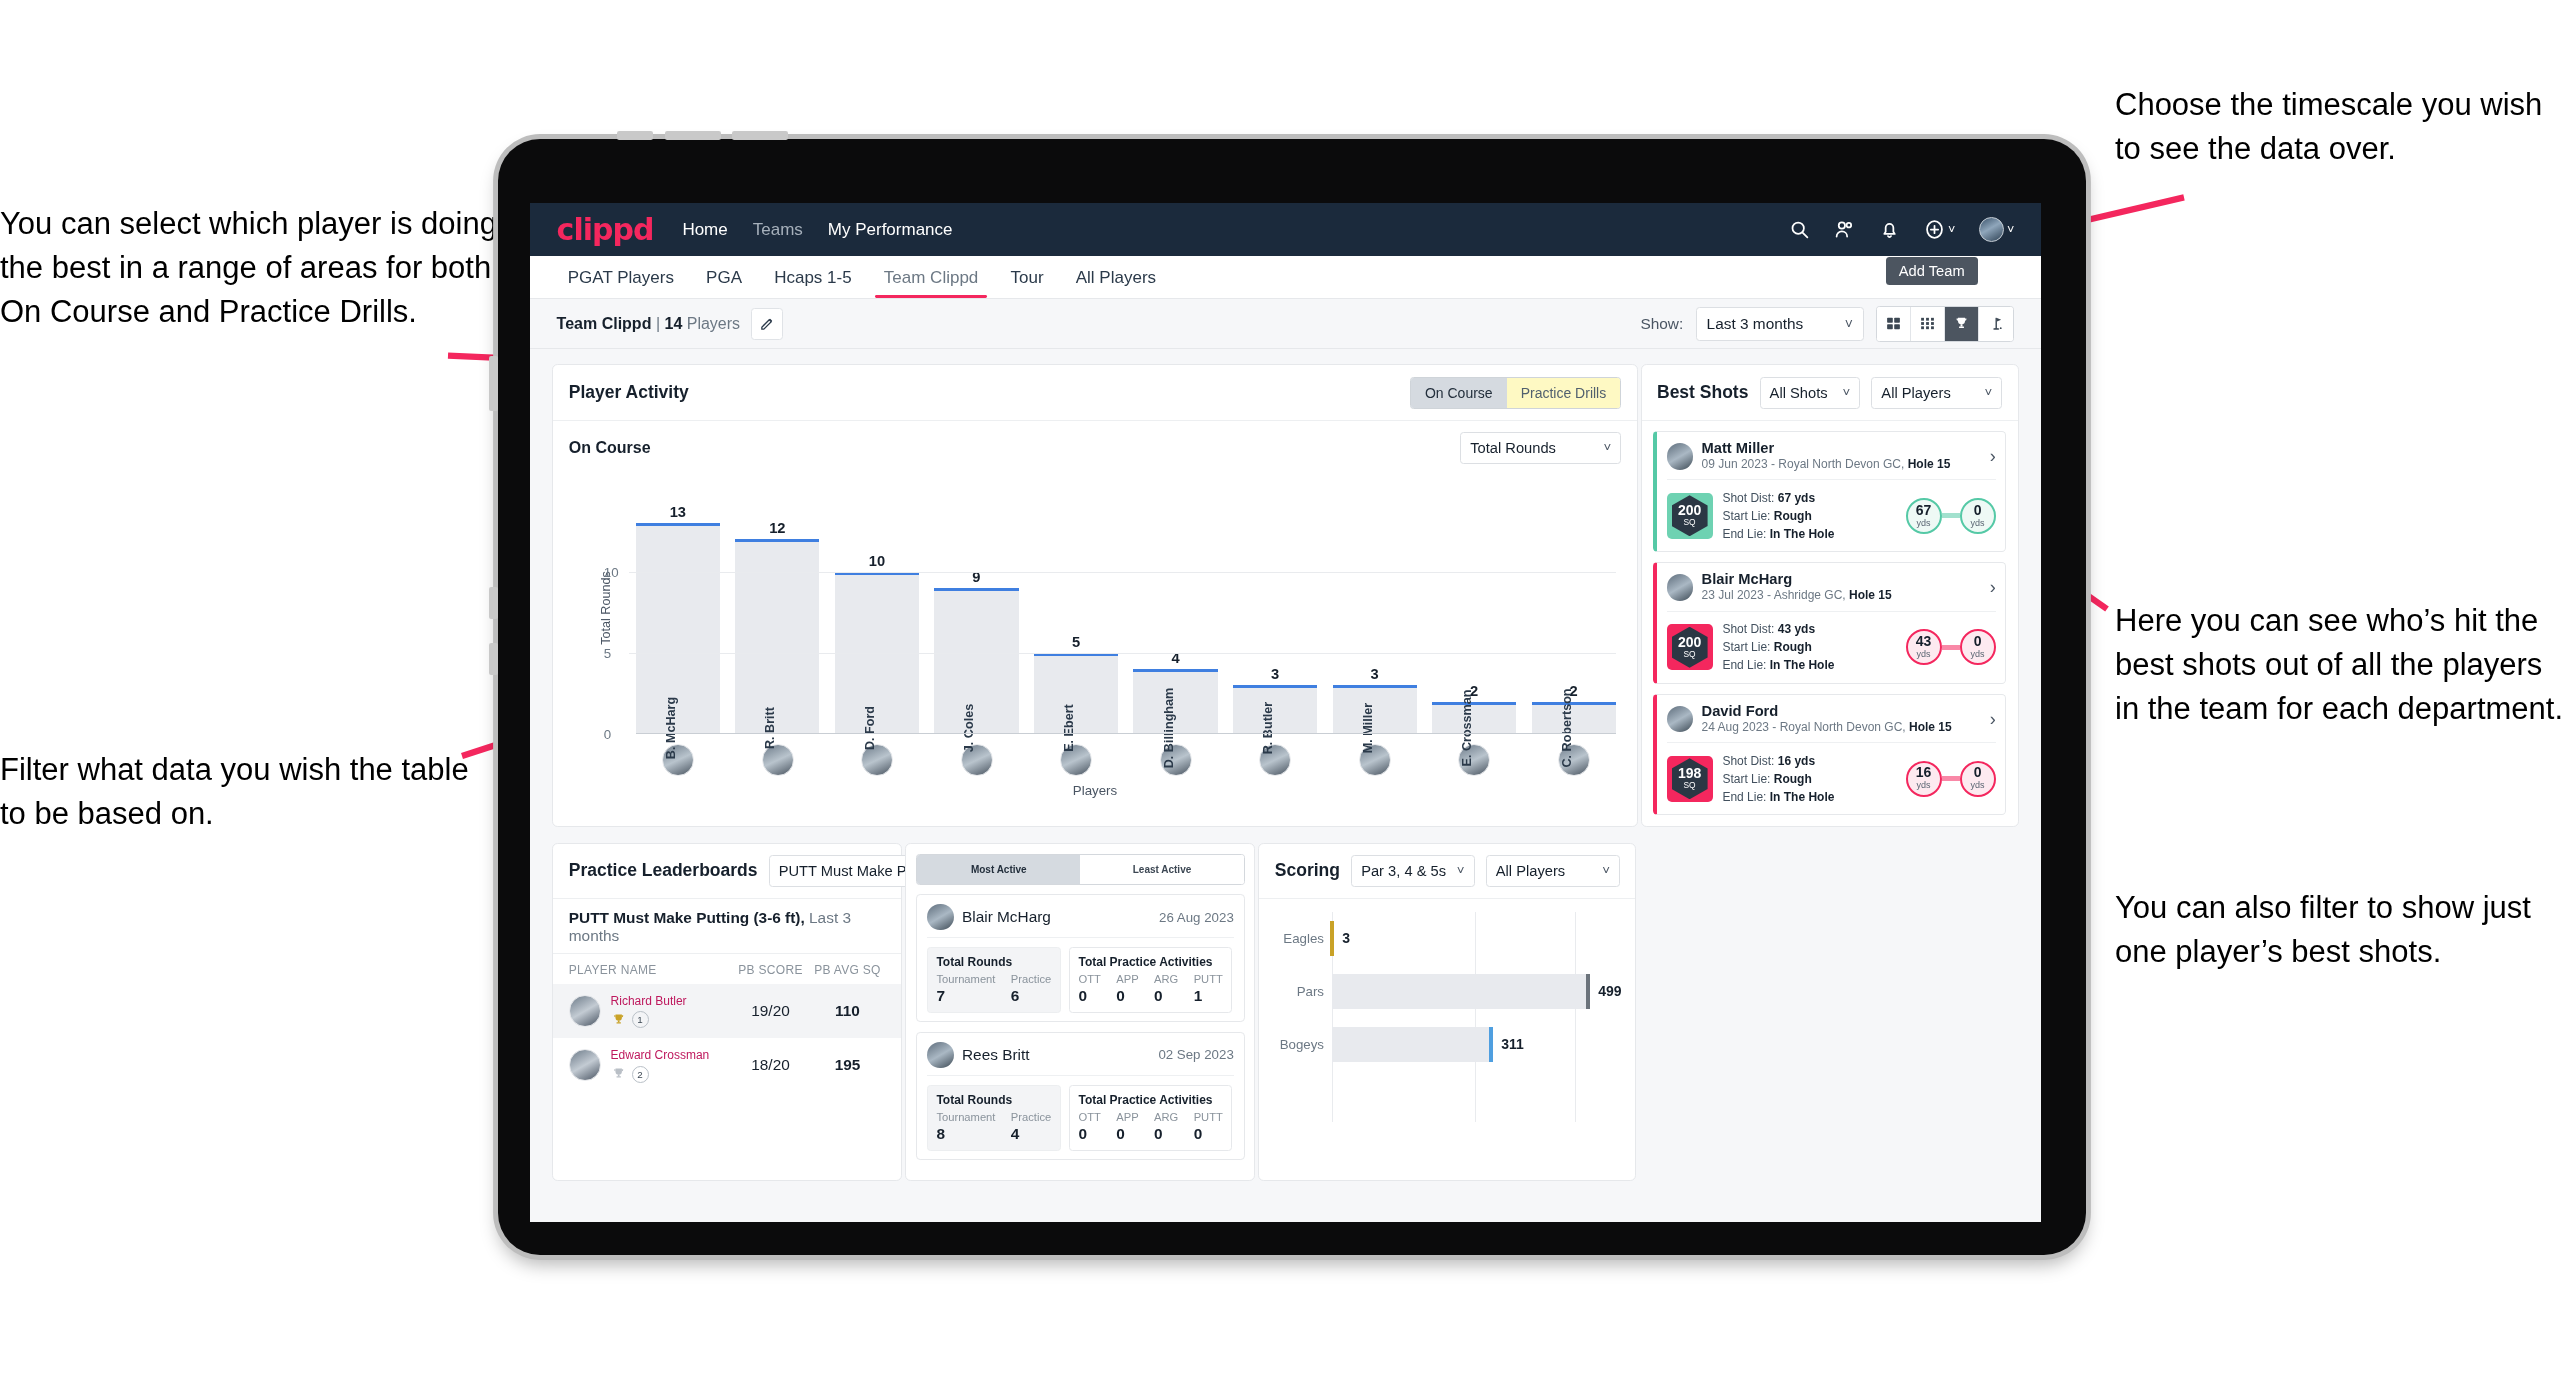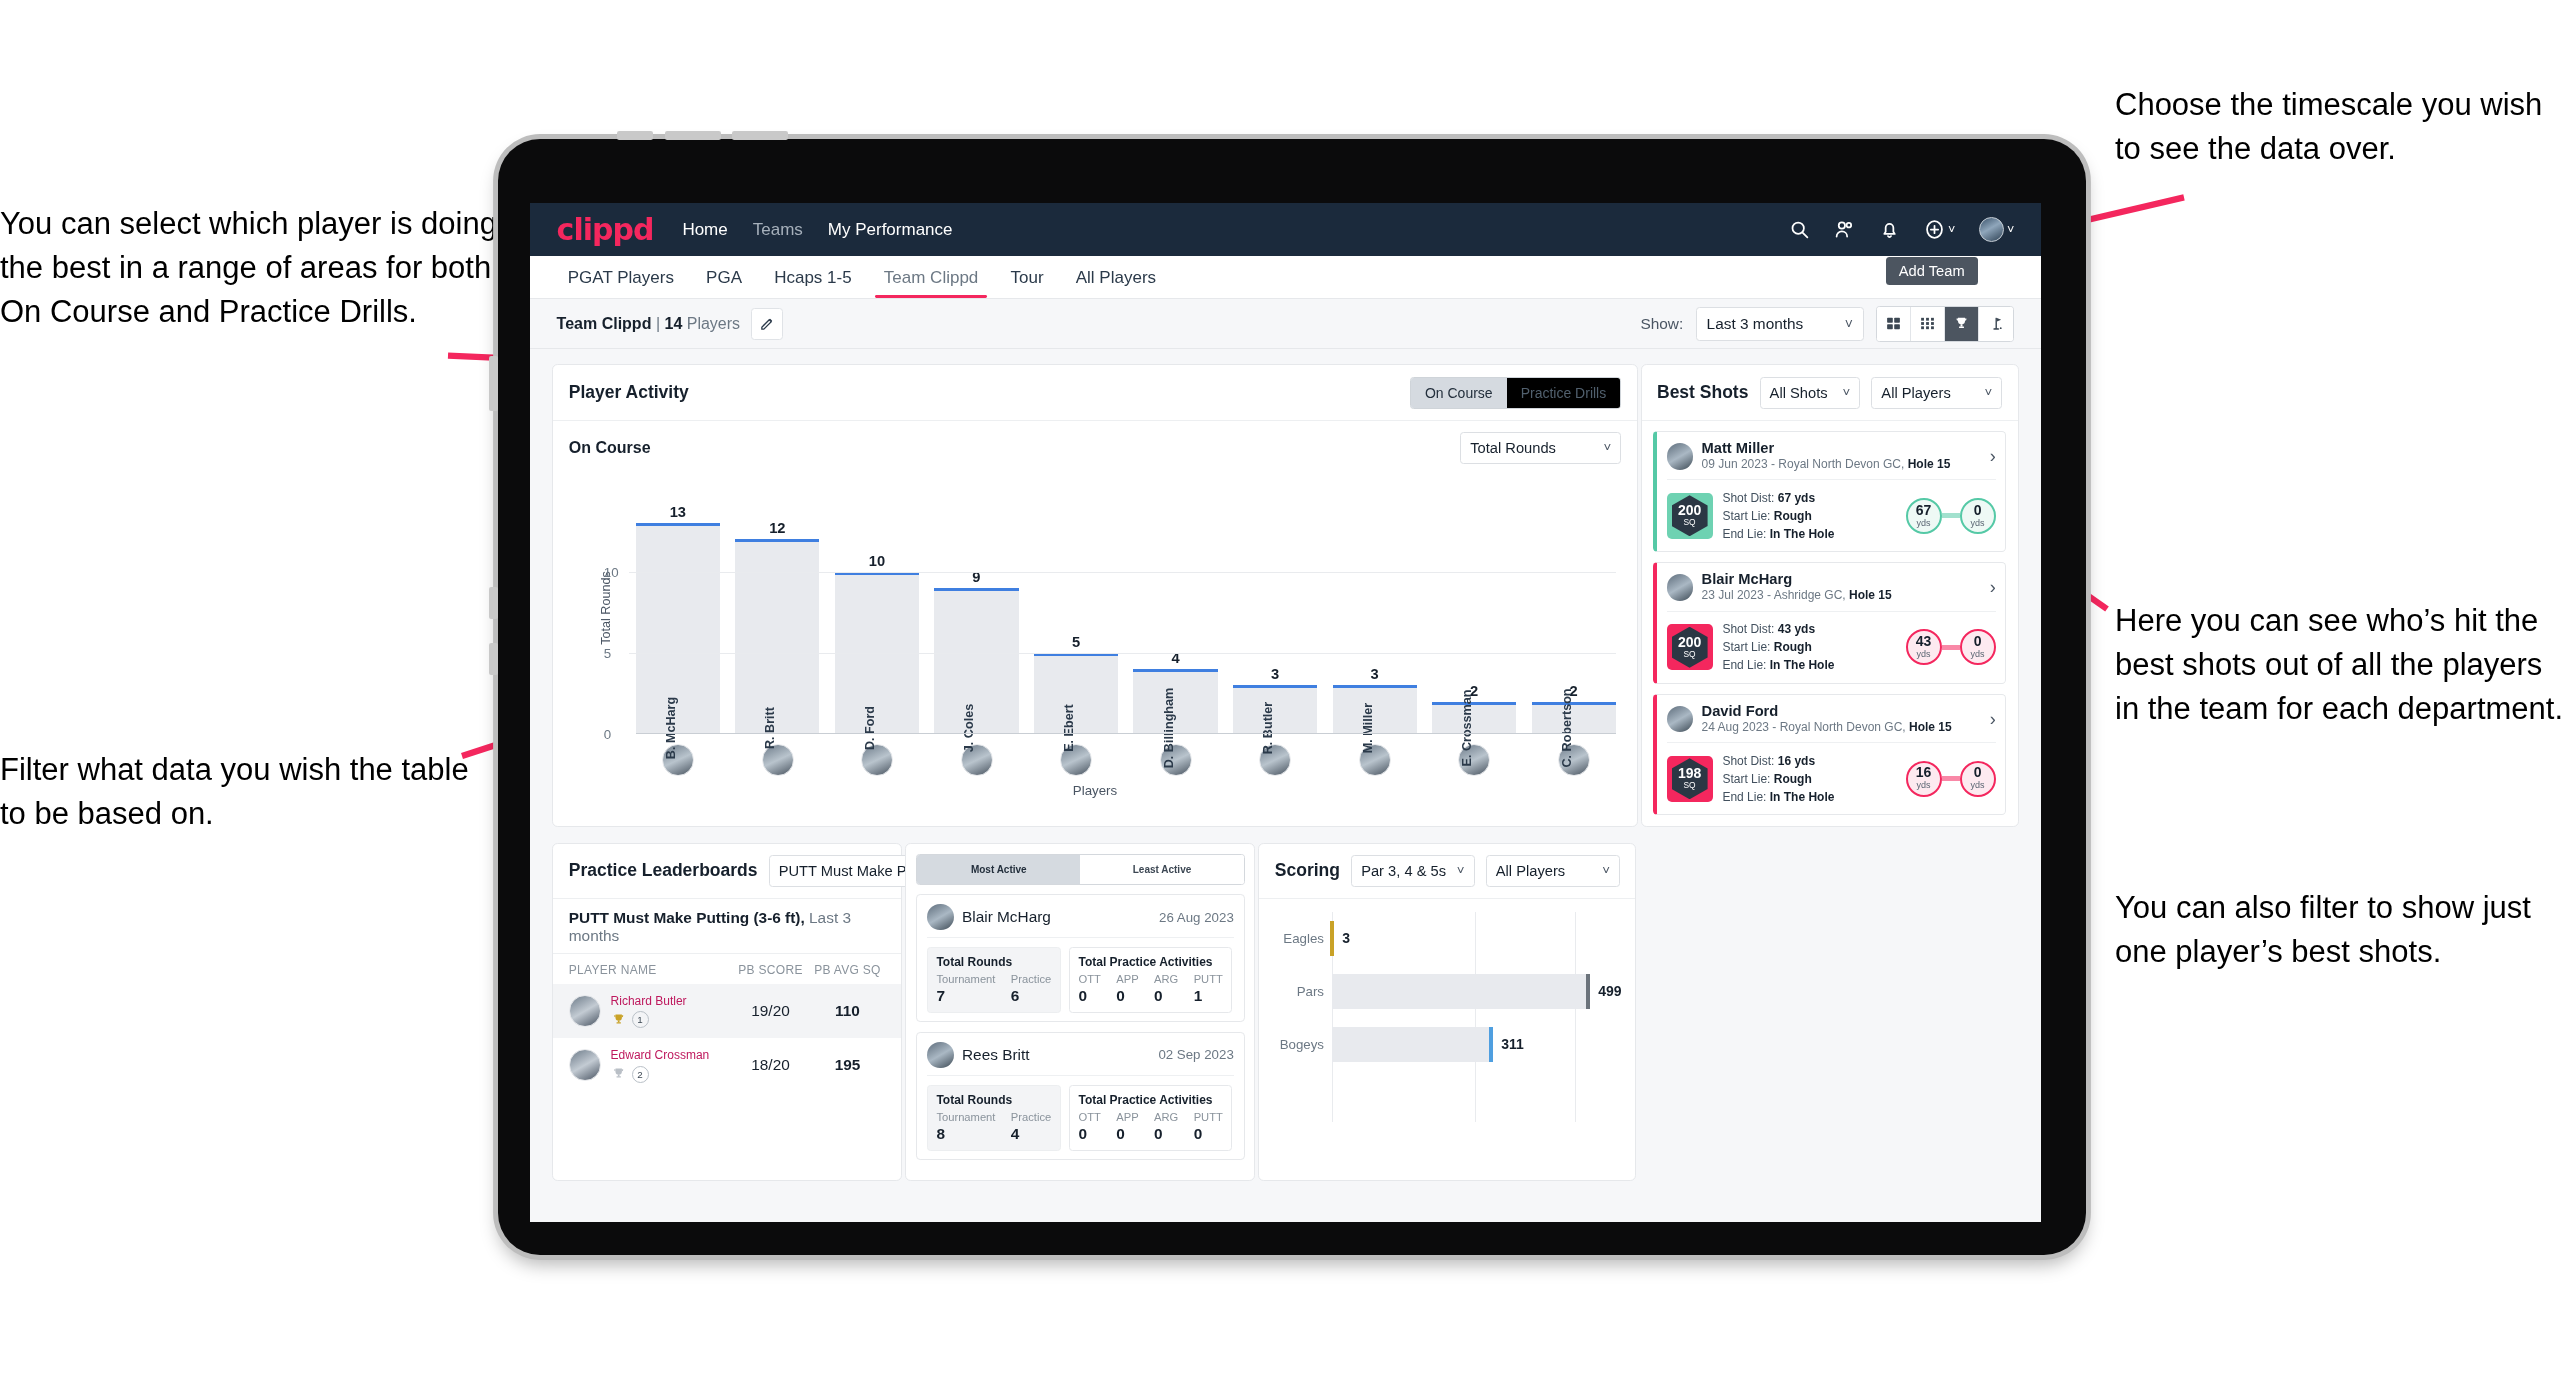--- a/index.html
+++ b/index.html
@@ -140,21 +140,21 @@
   }
   .card-title { font-size: 17.5px; font-weight: 700; color: #16202c; white-space: nowrap; }
   .select-box {
     height: 32px; border: 0.7px solid #dcdfe3; border-radius: 3.5px; background: #fff;
     display: flex; align-items: center; padding: 0 9px; font-size: 14.7px; color: #16202c;
     white-space: nowrap;
   }
   .select-box .chev { margin-left: auto; padding-left: 8.4px; color: #4a5563; font-size: 13.3px; }
 
   .seg { display:flex; border:0.7px solid #cfd4d9; border-radius:3.5px; overflow:hidden; }
-  .seg div { padding: 7px 14px; font-size: 14px; color:#51606e; background:#000000; white-space:nowrap;}
+  .seg div { padding: 7px 14px; font-size: 14px; color:#51606e; background:#fef9c3; white-space:nowrap;}
   .seg div.on { background:#d5dae0; color:#232f3c; }
 
   
   #pa-card { flex: 1 1 auto; width: 910px; }
   #pa-sub { display:flex; align-items:center; padding: 11.2px 15.4px 0 15.4px; }
   #pa-sub .lbl { font-size: 16px; font-weight: 700; color:#16202c; }
   #pa-sub .select-box { margin-left:auto; width: 161px; }
 
   #chart-wrap { position: relative; height: 252px; margin: 18px 15.4px 0 15.4px; }
   #yaxis-title {

